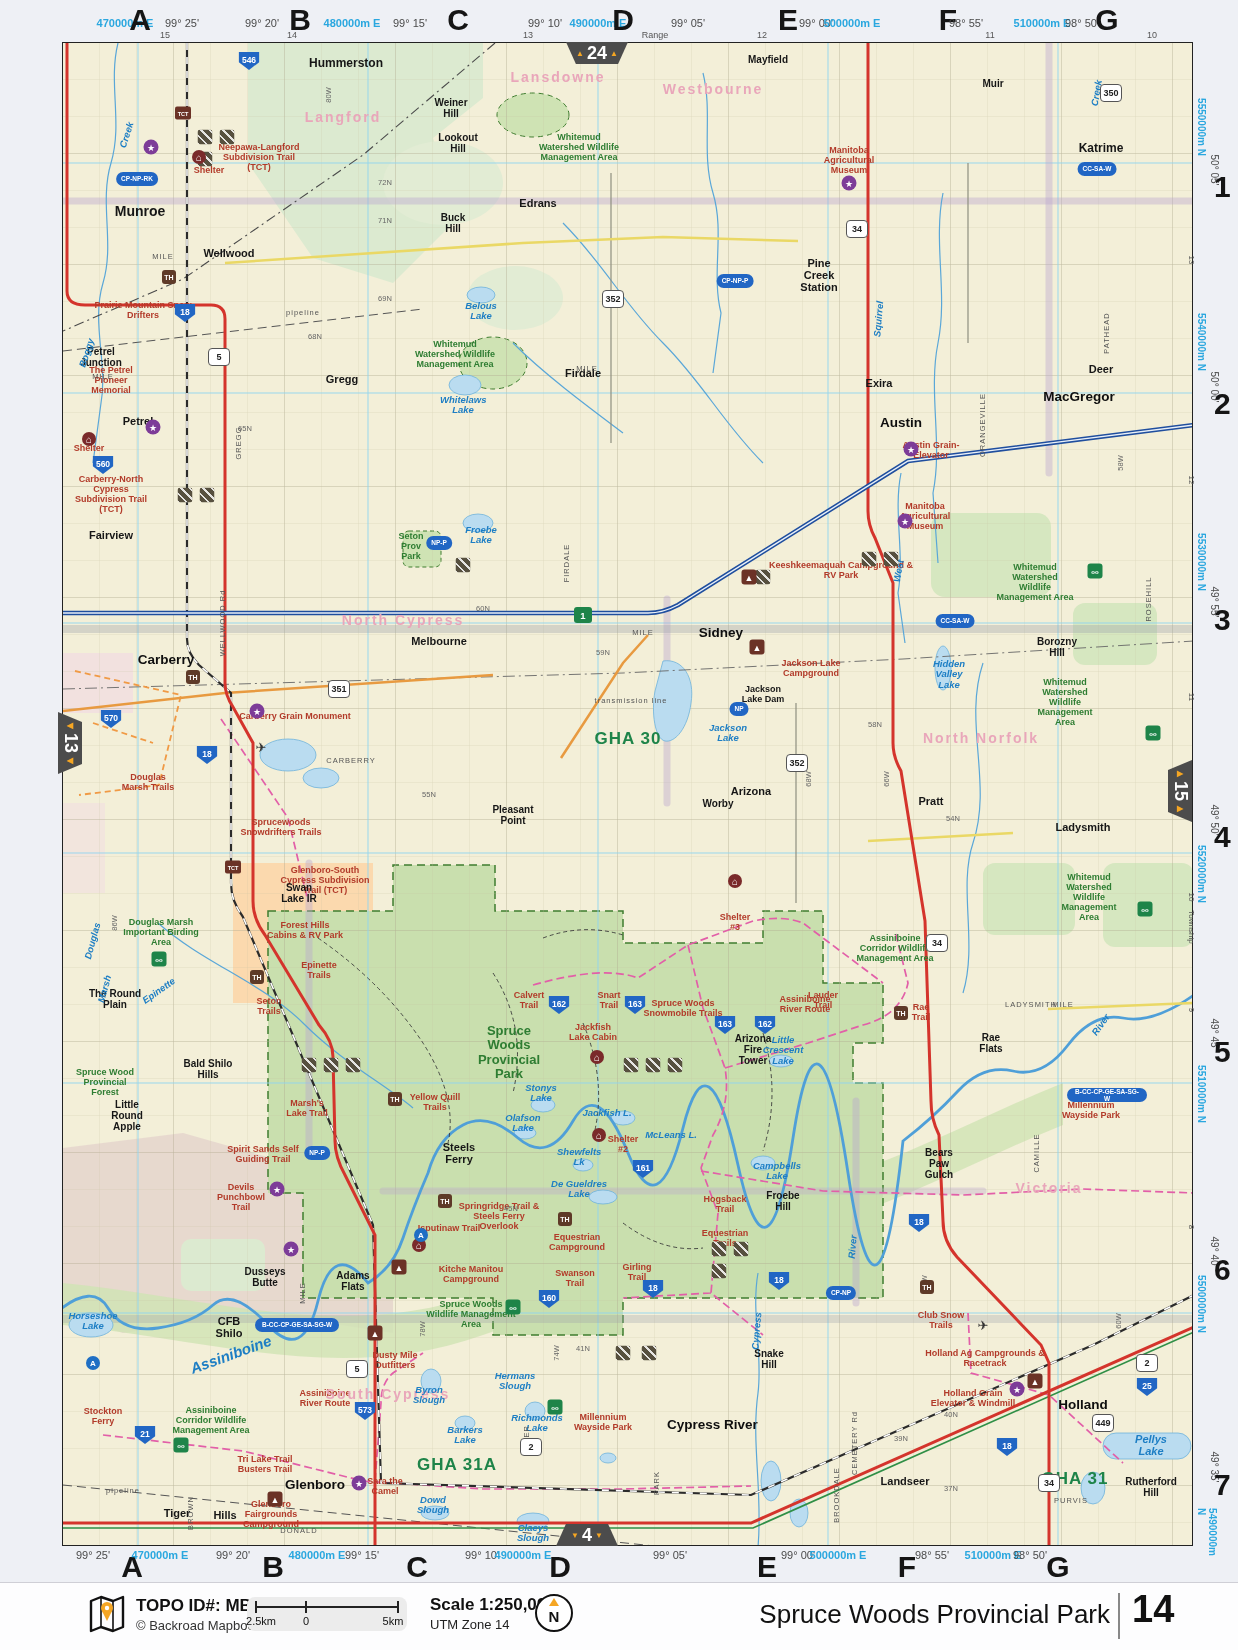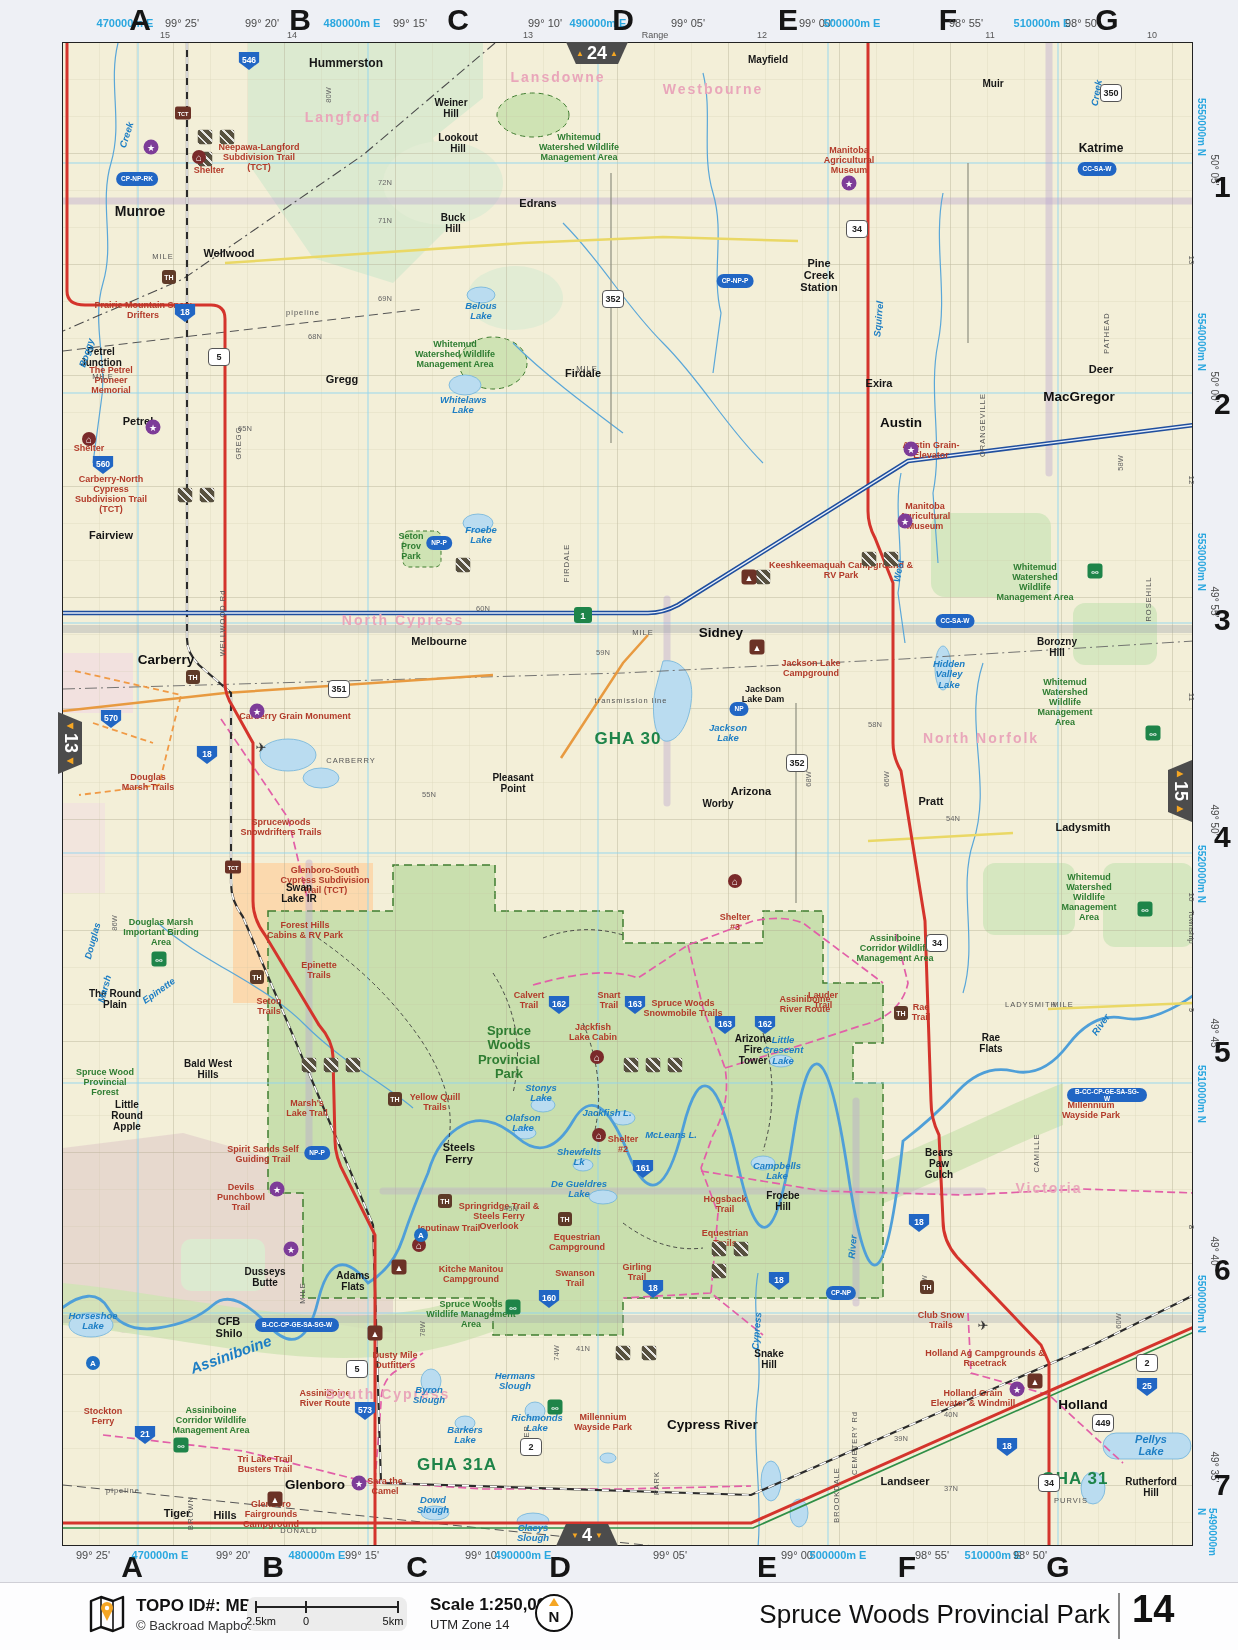--- a/index.html
+++ b/index.html
@@ -310,21 +310,21 @@
       <div class="lbl pl" style="left: 700px; top: 652px; width: 46px; font-size: 9px;">Jackson Lake Dam</div>
       <div class="lbl gha" style="left: 565px; top: 696px;">GHA 30</div>
       <div class="lbl rd" style="left: 568px; top: 658px;">transmission line</div>
       <div class="lbl grn" style="left: 1002px; top: 660px; width: 66px;">Whitemud Watershed Wildlife Management Area</div>
       <div class="lbl rec" style="left: 85px; top: 740px; width: 62px;">Douglas Marsh Trails</div>
       <div class="lbl rg" style="left: 918px; top: 696px;">North Norfolk</div>
       <div class="lbl pl" style="left: 688px; top: 748px; font-size: 11px;">Arizona</div>
       <div class="lbl rec" style="left: 218px; top: 785px; width: 100px;">Sprucewoods Snowdrifters Trails</div>
       <div class="lbl pl" style="left: 655px; top: 760px;">Worby</div>
       <div class="lbl pl" style="left: 868px; top: 758px; font-size: 11px;">Pratt</div>
-      <div class="lbl pl" style="left: 450px; top: 740px; width: 52px;">Pleasant Point</div>
+      <div class="lbl pl" style="left: 450px; top: 772px; width: 52px;">Pleasant Point</div>
       <div class="lbl rec" style="left: 262px; top: 838px; width: 92px;">Glenboro-South Cypress Subdivision Trail (TCT)</div>
       <div class="lbl pl" style="left: 1020px; top: 784px; font-size: 11px;">Ladysmith</div>
       <div class="lbl rec" style="left: 672px; top: 880px; width: 42px;">Shelter #3</div>
       <div class="lbl pl" style="left: 236px; top: 850px; width: 46px;">Swan Lake IR</div>
       <div class="lbl grn" style="left: 1026px; top: 855px; width: 72px;">Whitemud Watershed Wildlife Management Area</div>
       <div class="lbl grn" style="left: 98px; top: 890px; width: 76px;">Douglas Marsh Important Birding Area</div>
       <div class="lbl rec" style="left: 242px; top: 888px; width: 76px;">Forest Hills Cabins &amp; RV Park</div>
       <div class="lbl grn" style="left: 832px; top: 906px; width: 82px;">Assiniboine Corridor Wildlife Management Area</div>
       <div class="lbl rec" style="left: 466px; top: 958px; width: 40px;">Calvert Trail</div>
       <div class="lbl rec" style="left: 546px; top: 958px; width: 36px;">Snart Trail</div>
@@ -339,21 +339,21 @@
       <div class="lbl rec" style="left: 742px; top: 962px; width: 62px;">Assiniboine River Route</div>
       <div class="lbl rec" style="left: 858px; top: 970px; width: 30px;">Rae Trail</div>
       <div class="lbl wa" style="left: 720px; top: 1008px; width: 52px;">Little Crescent Lake</div>
       <div class="lbl pl" style="left: 928px; top: 1000px; width: 34px;">Rae Flats</div>
       <div class="lbl pl" style="left: 52px; top: 956px; width: 58px;">The Round Plain</div>
       <div class="lbl wa" style="left: 478px; top: 1050px; width: 40px;">Stonys Lake</div>
       <div class="lbl wa" style="left: 460px; top: 1080px; width: 46px;">Olafson Lake</div>
       <div class="lbl wa" style="left: 544px; top: 1070px;">Jackfish L.</div>
       <div class="lbl wa" style="left: 608px; top: 1092px;">McLeans L.</div>
       <div class="lbl rec" style="left: 560px; top: 1102px; width: 38px;">Shelter #2</div>
-      <div class="lbl pl" style="left: 145px; top: 1026px; width: 52px;">Bald West Hills</div>
+      <div class="lbl pl" style="left: 145px; top: 1026px; width: 52px;">Bald Shilo Hills</div>
       <div class="lbl grn" style="left: 42px; top: 1040px; width: 68px;">Spruce Wood Provincial Forest</div>
       <div class="lbl wa" style="left: 516px; top: 1114px; width: 44px;">Shewfelts Lk</div>
       <div class="lbl pl" style="left: 396px; top: 1110px; width: 46px; font-size: 11px;">Steels Ferry</div>
       <div class="lbl wa" style="left: 714px; top: 1128px; width: 52px;">Campbells Lake</div>
       <div class="lbl pl" style="left: 64px; top: 1072px; width: 42px;">Little Round Apple</div>
       <div class="lbl rec" style="left: 244px; top: 1066px; width: 52px;">Marsh's Lake Trail</div>
       <div class="lbl rec" style="left: 662px; top: 1162px; width: 52px;">Hogsback Trail</div>
       <div class="lbl pl" style="left: 720px; top: 1158px; width: 40px;">Froebe Hill</div>
       <div class="lbl wa" style="left: 516px; top: 1146px; width: 60px;">De Gueldres Lake</div>
       <div class="lbl rec" style="left: 436px; top: 1174px; width: 88px;">Springridge Trail &amp; Steels Ferry Overlook</div>

